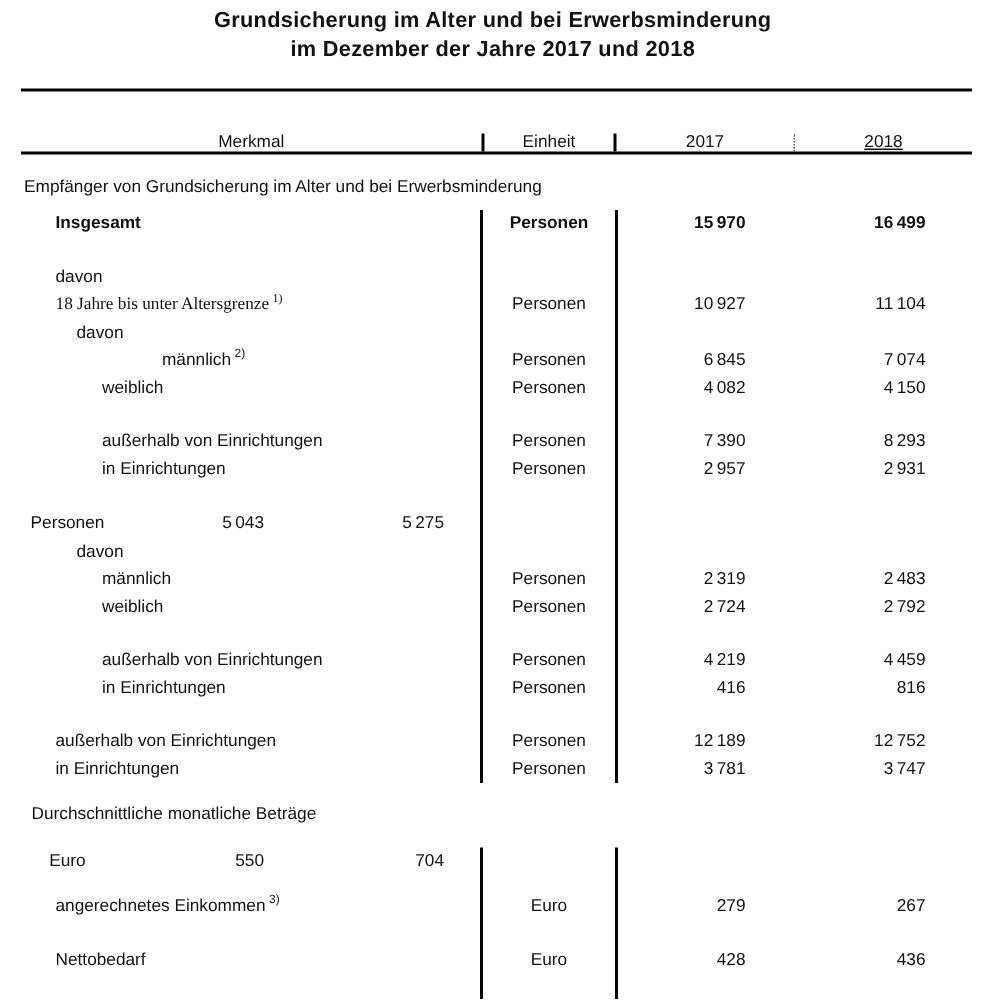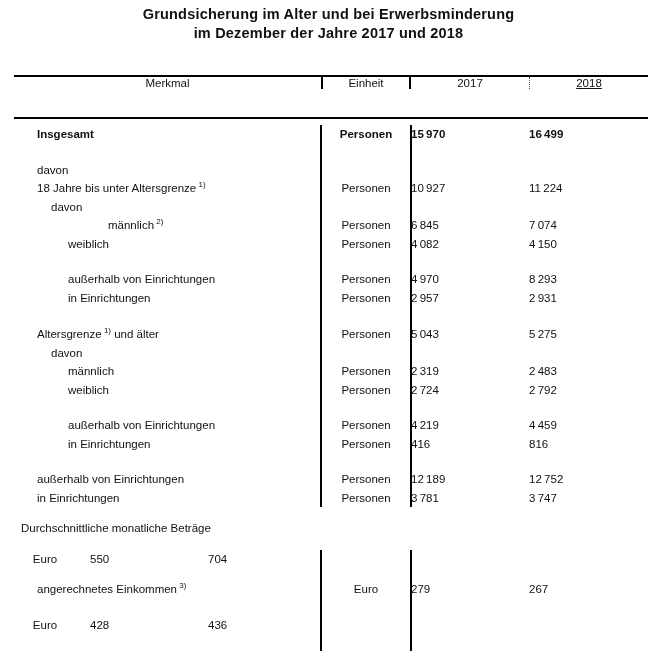--- a/index.html
+++ b/index.html
@@ -5,23 +5,23 @@
   html,body{margin:0;padding:0;background:#fff;}
   .page{
     width:657px;height:671px;position:relative;background:#ffffff;
     font-family:"Liberation Sans", sans-serif;color:#111;overflow:hidden;
     -webkit-font-smoothing:antialiased;
   }
   .title{padding-top:5px;text-align:center;font-weight:bold;font-size:14.5px;line-height:19px;letter-spacing:0.2px;}
   .title div{white-space:nowrap;}
 
   .header-band{
-    margin:32px 0 0 14px;width:634px;height:44px;box-sizing:border-box;
+    margin:16px 0 0 14px;width:634px;height:44px;box-sizing:border-box;
     border-top:2px solid #000;border-bottom:2px solid #000;
-    display:flex;align-items:flex-start;font-size:11.5px;
+    display:flex;align-items:flex-end;font-size:11.5px;
   }
   .hcell{display:flex;align-items:center;justify-content:center;box-sizing:border-box;}
   .h-merkmal{width:307px;}
   .h-einheit{width:90px;border-left:2px solid #000;border-right:2px solid #000;}
   .h-2017{width:118px;}
   .h-2018{width:119px;border-left:1px dotted #555;text-decoration:underline;}
 
   .section-heading{
     height:18px;display:flex;align-items:center;padding-left:16px;
     font-size:11.5px;white-space:nowrap;
@@ -33,21 +33,21 @@
   .block1{margin-top:6px;}
   .block2{margin-top:13px;height:101px;}
   .vline{position:absolute;top:0;bottom:0;width:2px;background:#000;}
   .vline.v1{left:320px;}
   .vline.v2{left:410px;}
 
   .row{height:18.5px;display:flex;align-items:center;font-size:11.5px;}
   .row.bold{font-weight:bold;}
   .c-label{width:321px;box-sizing:border-box;white-space:nowrap;}
   .c-unit{width:90px;box-sizing:border-box;text-align:center;}
-  .c-val{width:118px;box-sizing:border-box;text-align:left;padding-right:32px;}
+  .c-val{width:118px;box-sizing:border-box;text-align:right;padding-right:32px;}
   .c-val2{width:119px;padding-right:31px;}
   sup{font-size:8px;line-height:0;}
   .spacer{width:100%;}
 </style>
 </head>
 <body>
 
 <div class="page">
 
   <div class="title">
@@ -55,42 +55,43 @@
     <div>im Dezember der Jahre 2017 und 2018</div>
   </div>
 
   <div class="header-band">
     <div class="hcell h-merkmal">Merkmal</div>
     <div class="hcell h-einheit">Einheit</div>
     <div class="hcell h-2017">2017</div>
     <div class="hcell h-2018">2018</div>
   </div>
 
+  <div class="section-heading sec1-heading">Empfänger von Grundsicherung im Alter und bei Erwerbsminderung</div>
 
   <div class="block block1">
     <div class="vline v1"></div>
     <div class="vline v2"></div>
   <div class="row bold">
         <div class="c-label" style="padding-left: 37px;">Insgesamt</div>
         <div class="c-unit">Personen</div>
         <div class="c-val">15 970</div>
         <div class="c-val c-val2">16 499</div>
       </div>
       <div class="spacer" style="height: 17px;"></div>
       <div class="row">
         <div class="c-label" style="padding-left: 37px;">davon</div>
         <div class="c-unit"></div>
         <div class="c-val"></div>
         <div class="c-val c-val2"></div>
       </div>
       <div class="row">
-        <div class="c-label" style="padding-left: 37px;">18 Jahre bis unter Altersgrenze <sup>1)</sup></div>
+        <div class="c-label" style="padding-left: 37px; font-family: Liberation Serif, serif;">18 Jahre bis unter Altersgrenze <sup>1)</sup></div>
         <div class="c-unit">Personen</div>
         <div class="c-val">10 927</div>
-        <div class="c-val c-val2">11 224</div>
+        <div class="c-val c-val2">11 104</div>
       </div>
       <div class="row">
         <div class="c-label" style="padding-left: 51px;">davon</div>
         <div class="c-unit"></div>
         <div class="c-val"></div>
         <div class="c-val c-val2"></div>
       </div>
       <div class="row">
         <div class="c-label" style="padding-left: 108px;">männlich <sup>2)</sup></div>
         <div class="c-unit">Personen</div>
@@ -100,32 +101,31 @@
       <div class="row">
         <div class="c-label" style="padding-left: 68px;">weiblich</div>
         <div class="c-unit">Personen</div>
         <div class="c-val">4 082</div>
         <div class="c-val c-val2">4 150</div>
       </div>
       <div class="spacer" style="height: 17px;"></div>
       <div class="row">
         <div class="c-label" style="padding-left: 68px;">außerhalb von Einrichtungen</div>
         <div class="c-unit">Personen</div>
-        <div class="c-val">4 970</div>
+        <div class="c-val">7 390</div>
         <div class="c-val c-val2">8 293</div>
       </div>
       <div class="row">
         <div class="c-label" style="padding-left: 68px;">in Einrichtungen</div>
         <div class="c-unit">Personen</div>
         <div class="c-val">2 957</div>
         <div class="c-val c-val2">2 931</div>
       </div>
       <div class="spacer" style="height: 18px;"></div>
       <div class="row">
-        <div class="c-label" style="padding-left: 37px;">Altersgrenze <sup>1)</sup> und älter</div>
         <div class="c-unit">Personen</div>
         <div class="c-val">5 043</div>
         <div class="c-val c-val2">5 275</div>
       </div>
       <div class="row">
         <div class="c-label" style="padding-left: 51px;">davon</div>
         <div class="c-unit"></div>
         <div class="c-val"></div>
         <div class="c-val c-val2"></div>
       </div>
@@ -181,19 +181,20 @@
       </div>
       <div class="spacer" style="height: 11px;"></div>
       <div class="row">
         <div class="c-label" style="padding-left: 37px;">angerechnetes Einkommen <sup>3)</sup></div>
         <div class="c-unit">Euro</div>
         <div class="c-val">279</div>
         <div class="c-val c-val2">267</div>
       </div>
       <div class="spacer" style="height: 18px;"></div>
       <div class="row">
+        <div class="c-label" style="padding-left: 37px;">Nettobedarf</div>
         <div class="c-unit">Euro</div>
         <div class="c-val">428</div>
         <div class="c-val c-val2">436</div>
       </div>
     </div>
 
 </div>
 
 </body></html>

